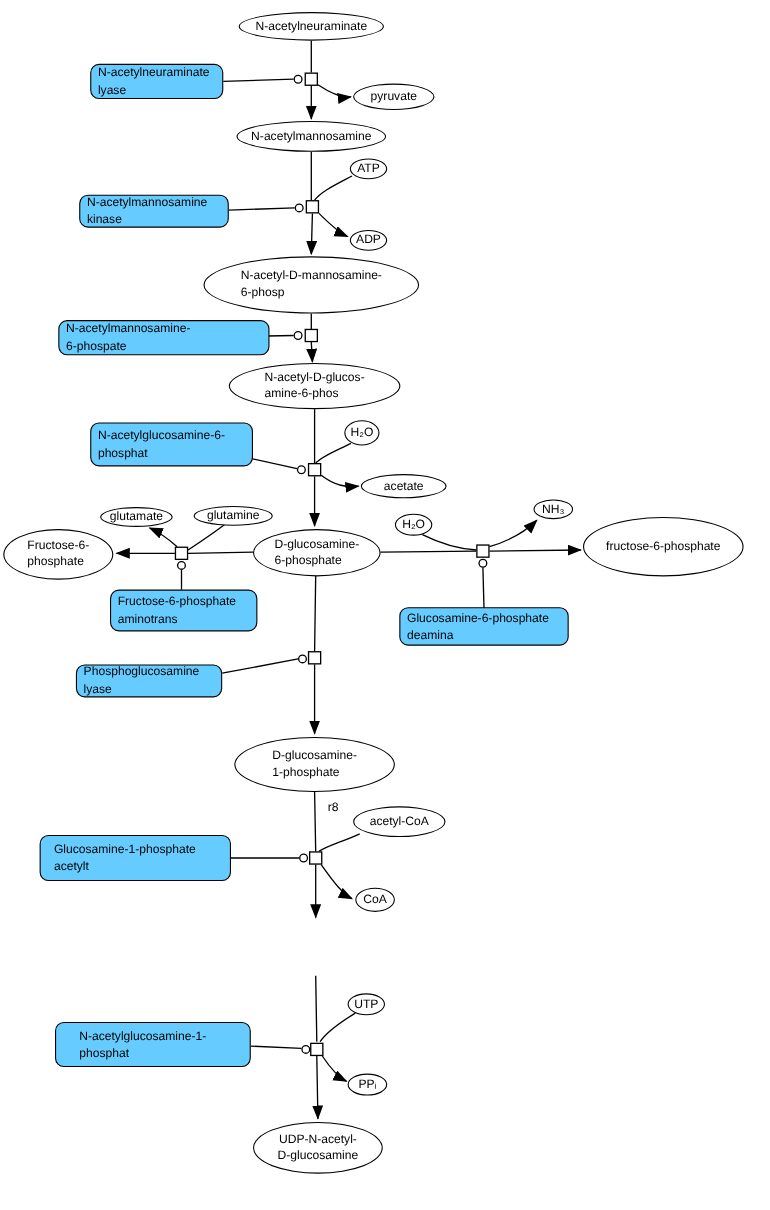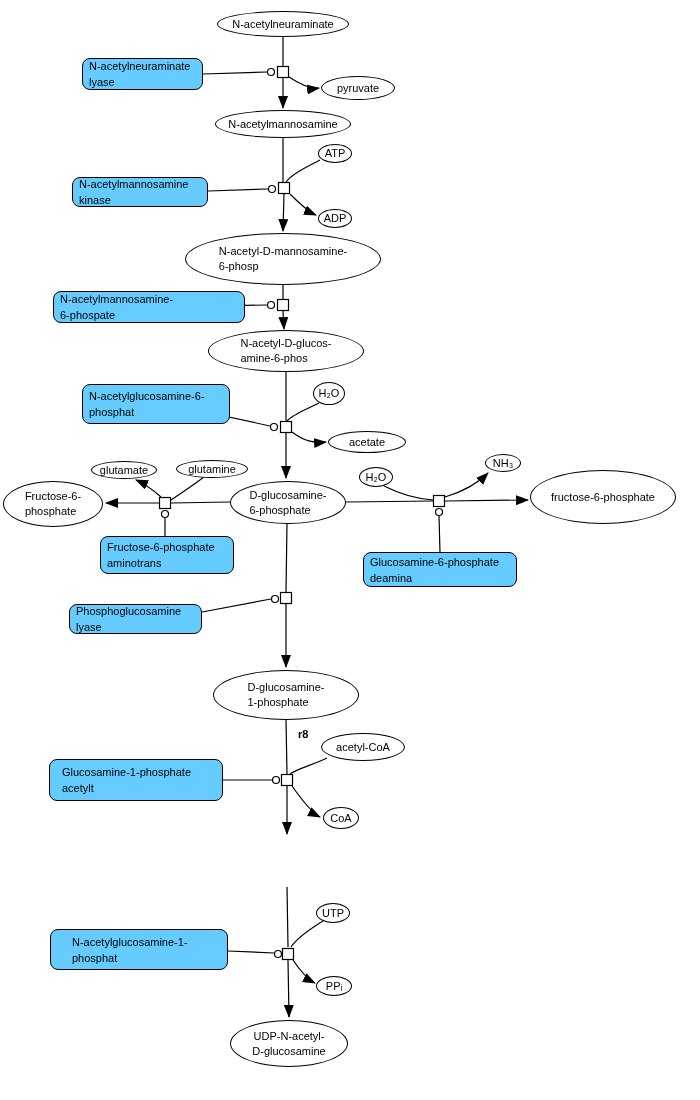--- a/index.html
+++ b/index.html
@@ -15,21 +15,21 @@
     display:flex;align-items:center;justify-content:center;
     white-space:pre-line;line-height:15px;text-align:left;
   }
   .met.center{text-align:center;}
   .ebox{
     position:absolute;box-sizing:border-box;
     border:1.5px solid #000;border-radius:8px;background:#66CCFF;
     display:flex;flex-direction:column;justify-content:center;
     white-space:pre-line;line-height:16px;padding:2px 4px 2px 6px;
   }
-  .floatlabel{position:absolute;line-height:13px;font-weight:bold;}
+  .floatlabel{position:absolute;line-height:13px;}
 </style>
 </head>
 <body>
 
 <div id="canvas">
 
   <svg id="wires" viewBox="0 0 700 1100" xmlns="http://www.w3.org/2000/svg">
     <defs>
       <marker id="arr" markerUnits="userSpaceOnUse" markerWidth="15" markerHeight="12" refX="12" refY="5" orient="auto">
         <path d="M0,0 L13,5 L0,10 Z" fill="#000"></path>
@@ -141,20 +141,20 @@
   <div class="ebox" style="left:53px;top:291px;width:192px;height:32px;">N-acetylmannosamine-
 6-phospate</div>
   <div class="ebox" style="left:49px;top:384px;width:148px;height:40px;margin-left:33px;">N-acetylglucosamine-6-
 phosphat</div>
   <div class="ebox" style="left:100px;top:536px;width:134px;height:38px;">Fructose-6-phosphate
 aminotrans</div>
   <div class="ebox" style="left:363px;top:552px;width:154px;height:35px;">Glucosamine-6-phosphate
 deamina</div>
   <div class="ebox" style="left:69px;top:604px;width:133px;height:30px;">Phosphoglucosamine
 lyase</div>
-  <div class="ebox" style="left:36px;top:759px;width:174px;height:42px;padding-left:12px;margin-left:13px;">Glucosamine-1-phosphate
+  <div class="ebox" style="left:36px;top:759px;width:174px;height:42px;padding-left:12px;">Glucosamine-1-phosphate
 acetylt</div>
   <div class="ebox" style="left:50px;top:929px;width:178px;height:41px;padding-left:21px;">N-acetylglucosamine-1-
 phosphat</div>
 
   <div class="floatlabel" style="left:298px;top:728px;">r8</div>
 
 </div>
 
 </body></html>

